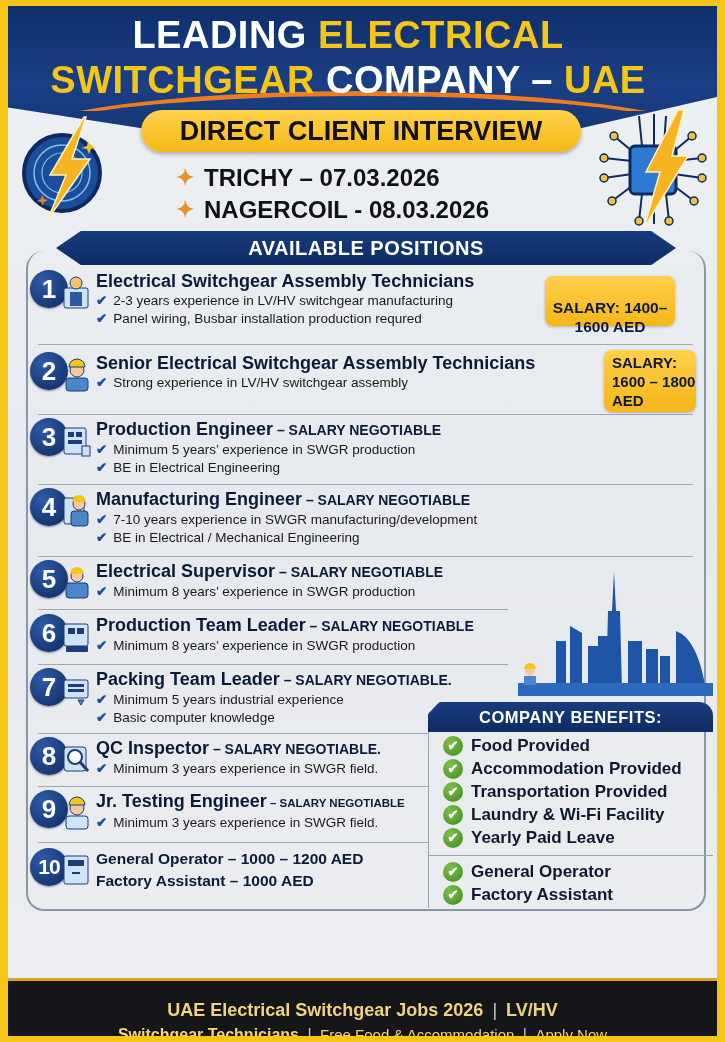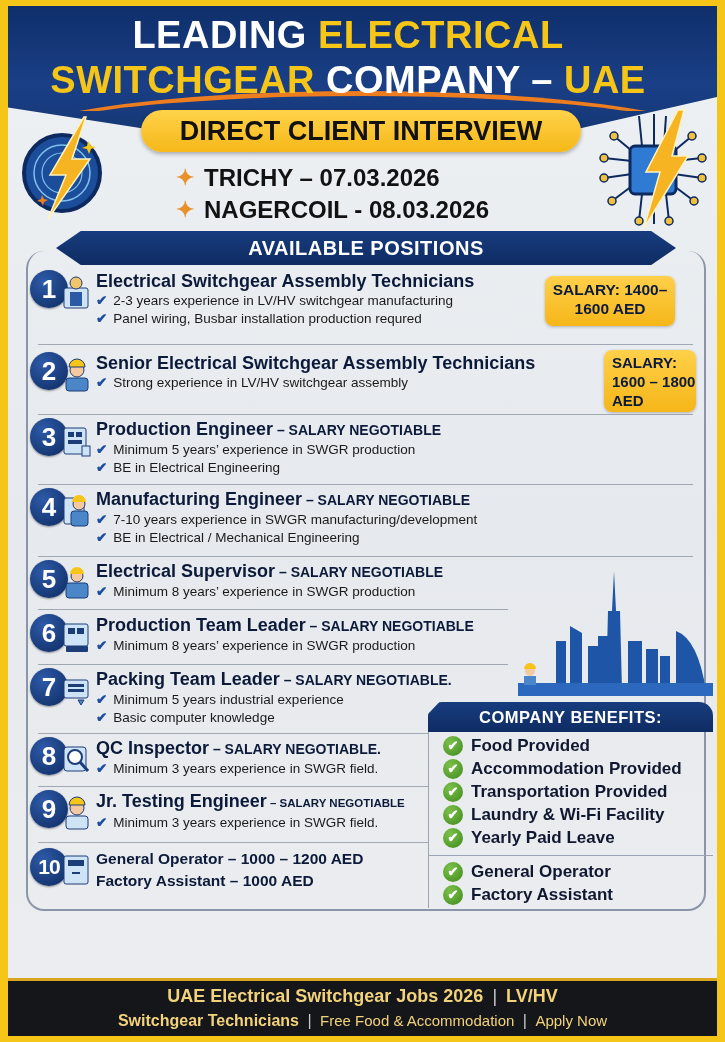--- a/index.html
+++ b/index.html
@@ -36,21 +36,21 @@
 .benefits-box{position:absolute;left:420px;top:726px;width:285px;height:176px;border-left:1px solid #9aa4b3}
 .benefit{display:flex;align-items:center;height:23px;font-weight:bold;font-size:17px;color:#101830;margin-left:14px;white-space:nowrap}
 .gcheck{width:20px;height:20px;border-radius:50%;background:radial-gradient(circle at 35% 30%,#7cc04a,#3e8a1e);color:#fff;font-size:13px;text-align:center;line-height:20px;margin-right:8px;flex:none}
 .bsep{height:1px;background:#9aa4b3;margin:6px 0 4px 0}
 .contact{position:absolute;left:0;top:902px;width:709px;height:70px;background:linear-gradient(180deg,#0f2c63,#122f66);text-align:center}
 .c1{font-weight:bold;font-size:22px;color:#fff;line-height:32px;padding-top:5px;letter-spacing:.5px}
 .c1 .ph{color:#f5c518;font-size:26px;letter-spacing:0}
 .c2{font-weight:bold;font-size:21px;color:#fff;line-height:28px;letter-spacing:.5px}
 .gold-line{position:absolute;left:0;top:972px;width:709px;height:3px;background:#d9a520}
 .footer{position:absolute;left:0;top:975px;width:709px;height:55px;background:#15161a;text-align:center;color:#f2d27a;font-weight:bold}
-.f1{font-size:18px;line-height:25px;padding-top:3px}
+.f1{font-size:18px;line-height:25px;padding-top:17px}
 .f2{font-size:16px;line-height:24px}
 .f2 .sm{font-weight:normal;font-size:15px}
 .bar{color:#c9c9c9;font-weight:normal;margin:0 4px}
 </style>
 </head>
 <body>
 
 <div class="frame">
   <div class="header"></div>
   <div class="orange-curve"></div>
@@ -126,21 +126,21 @@
         <rect x="2" y="14" width="24" height="20" rx="2" fill="#cfe3f6" stroke="#1c3d78"></rect>
         <circle cx="14" cy="9" r="6" fill="#f2c56a" stroke="#1c3d78"></circle>
         <rect x="8" y="18" width="12" height="14" fill="#2a5aa6"></rect>
       </svg>
     <div class="pbody">
       <div class="ptitle">Electrical Switchgear Assembly Technicians</div>
       <div class="bullet"><span class="ck">✔</span><span>2-3 years experience in LV/HV switchgear manufacturing</span></div>
       <div class="bullet"><span class="ck">✔</span><span>Panel wiring, Busbar installation production requred</span></div>
     </div>
   </div>
-  <div class="salary" style="left:537px;top:270px;width:130px;height:50px;padding-top:4px;font-size:15.5px">SALARY: 1400– 1600 AED</div>
+  <div class="salary" style="left:537px;top:270px;width:130px;height:50px;padding-top:22px;font-size:15.5px">SALARY: 1400– 1600 AED</div>
   <div class="sep" style="top:338px;width:655px"></div>
 
   <div class="pos" style="top:346px">
     <div class="num">2</div>
     <svg class="picon" viewBox="0 0 30 36">
         <circle cx="15" cy="14" r="7" fill="#f4c9a0" stroke="#1c3d78"></circle>
         <path d="M7 11 a8 8 0 0 1 16 0 z" fill="#f5c518" stroke="#1c3d78"></path>
         <rect x="4" y="22" width="22" height="13" rx="3" fill="#4a86c8" stroke="#1c3d78"></rect>
       </svg>
     <div class="pbody">

